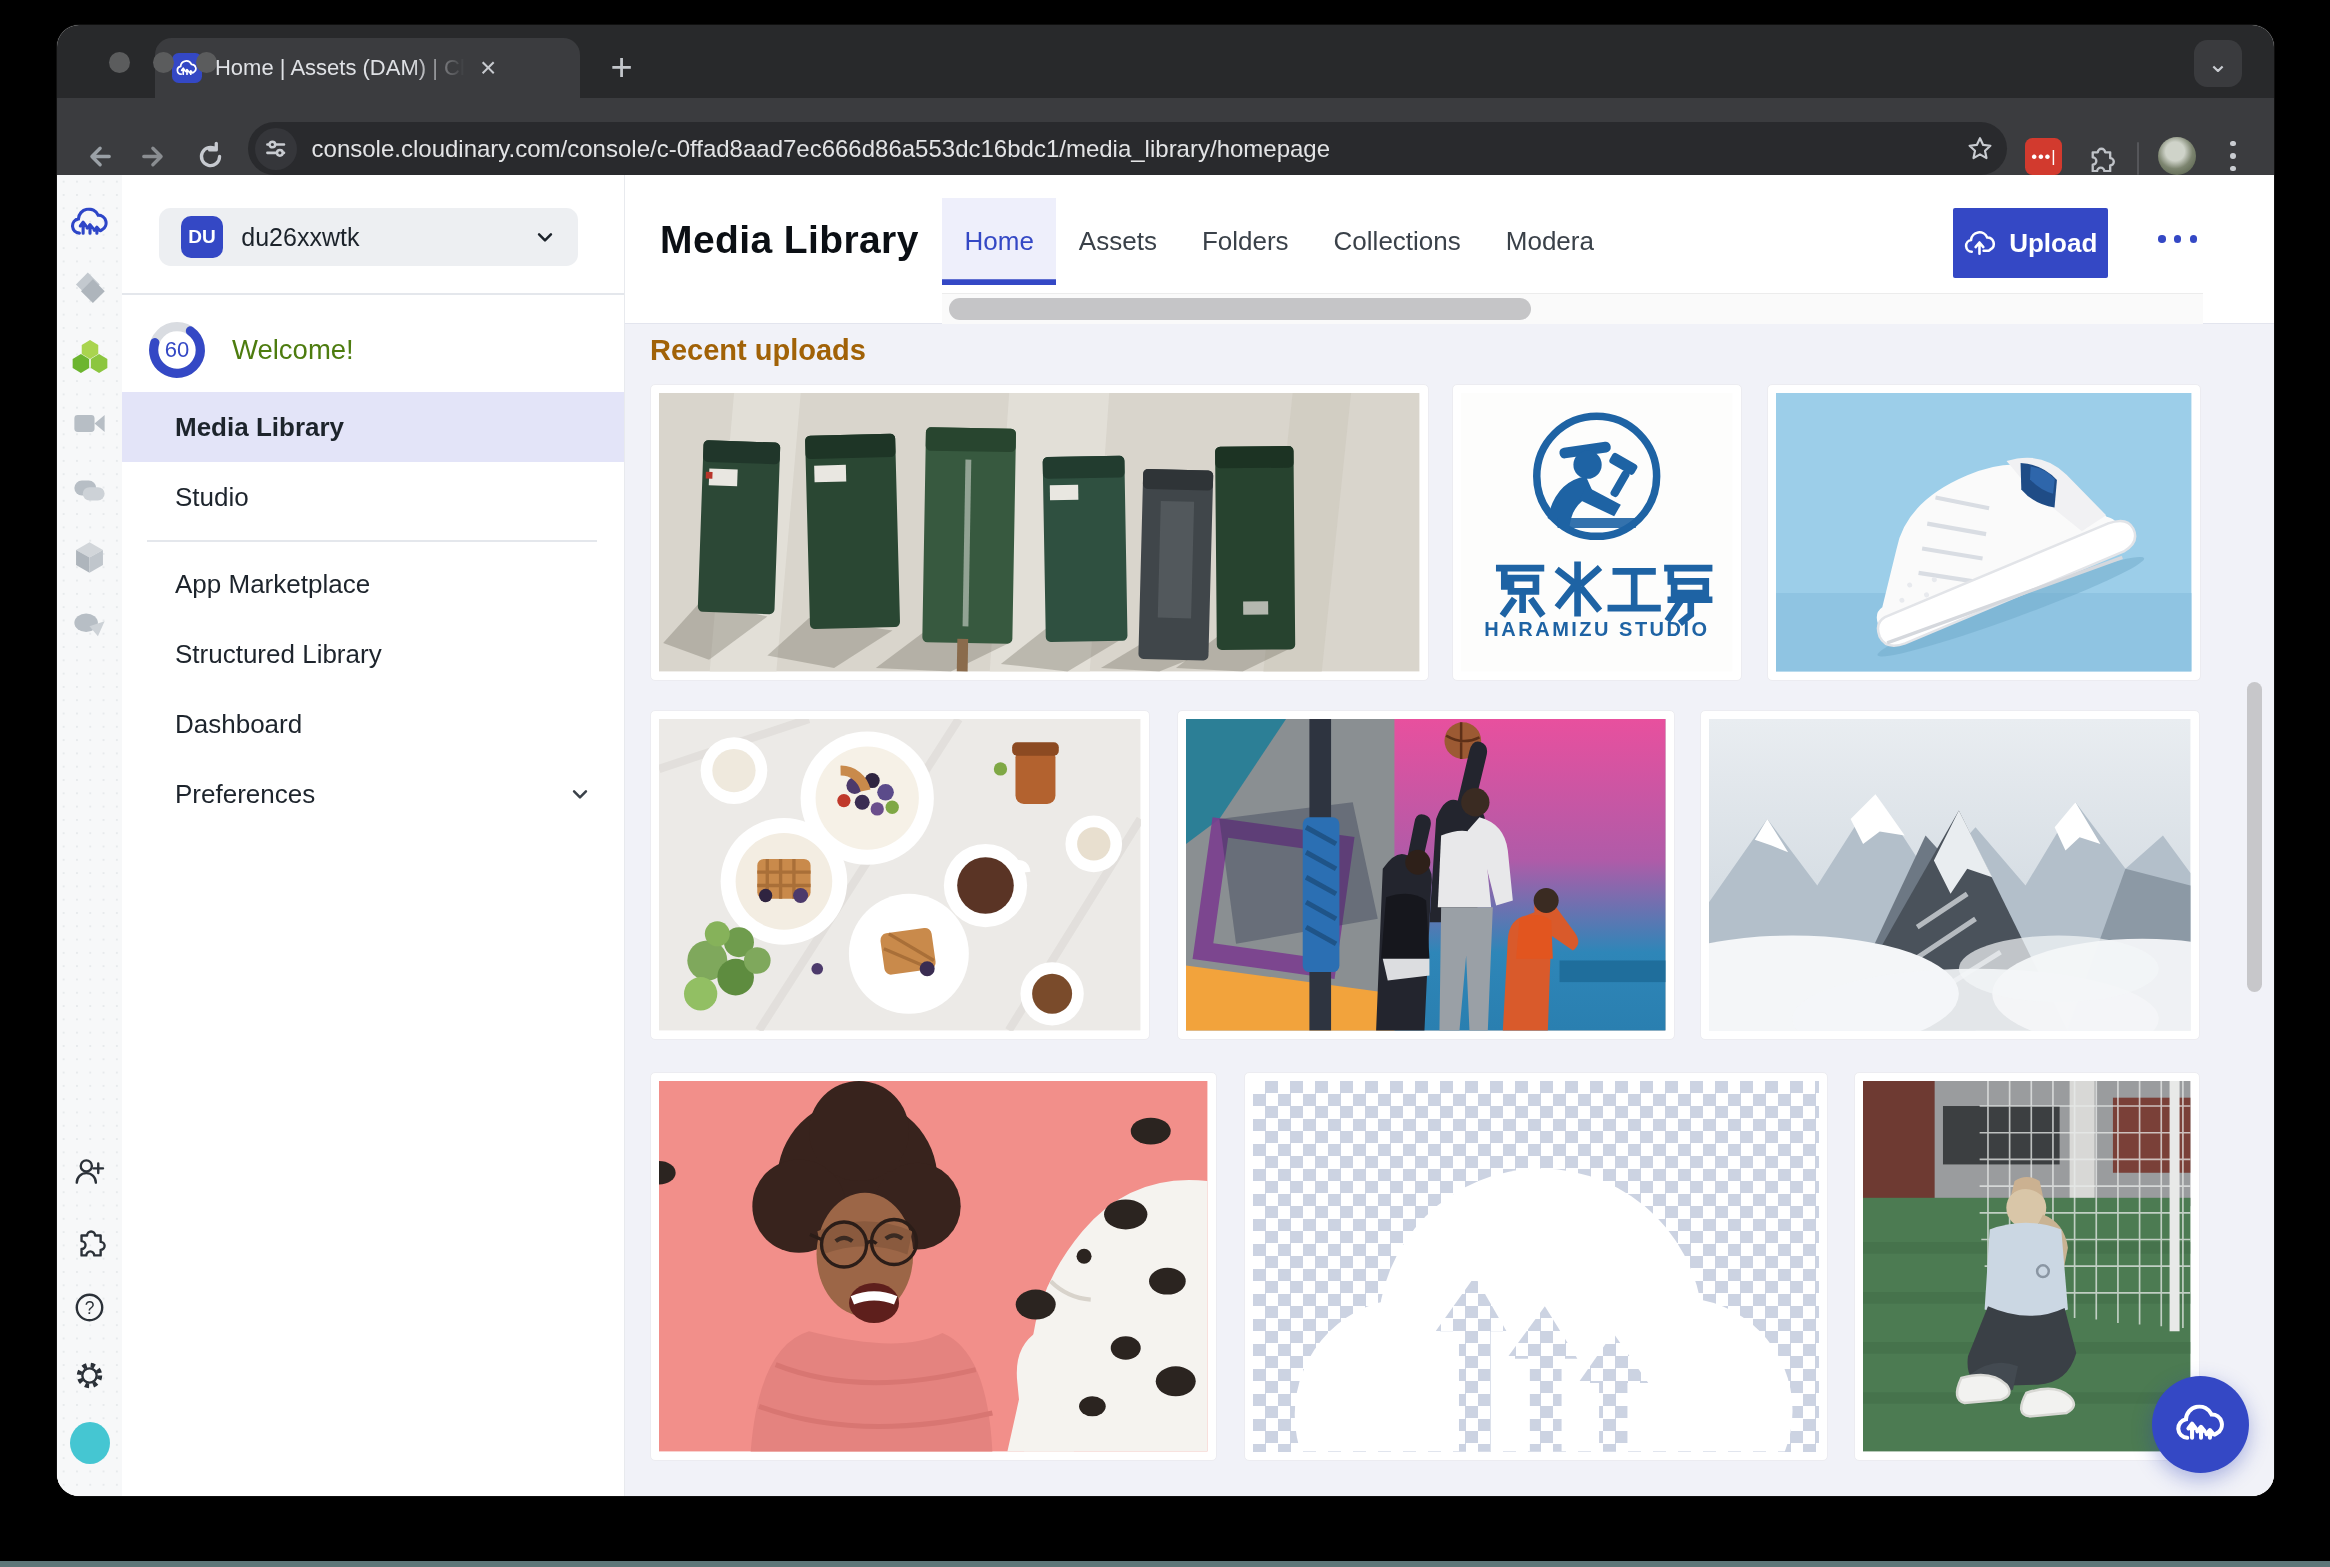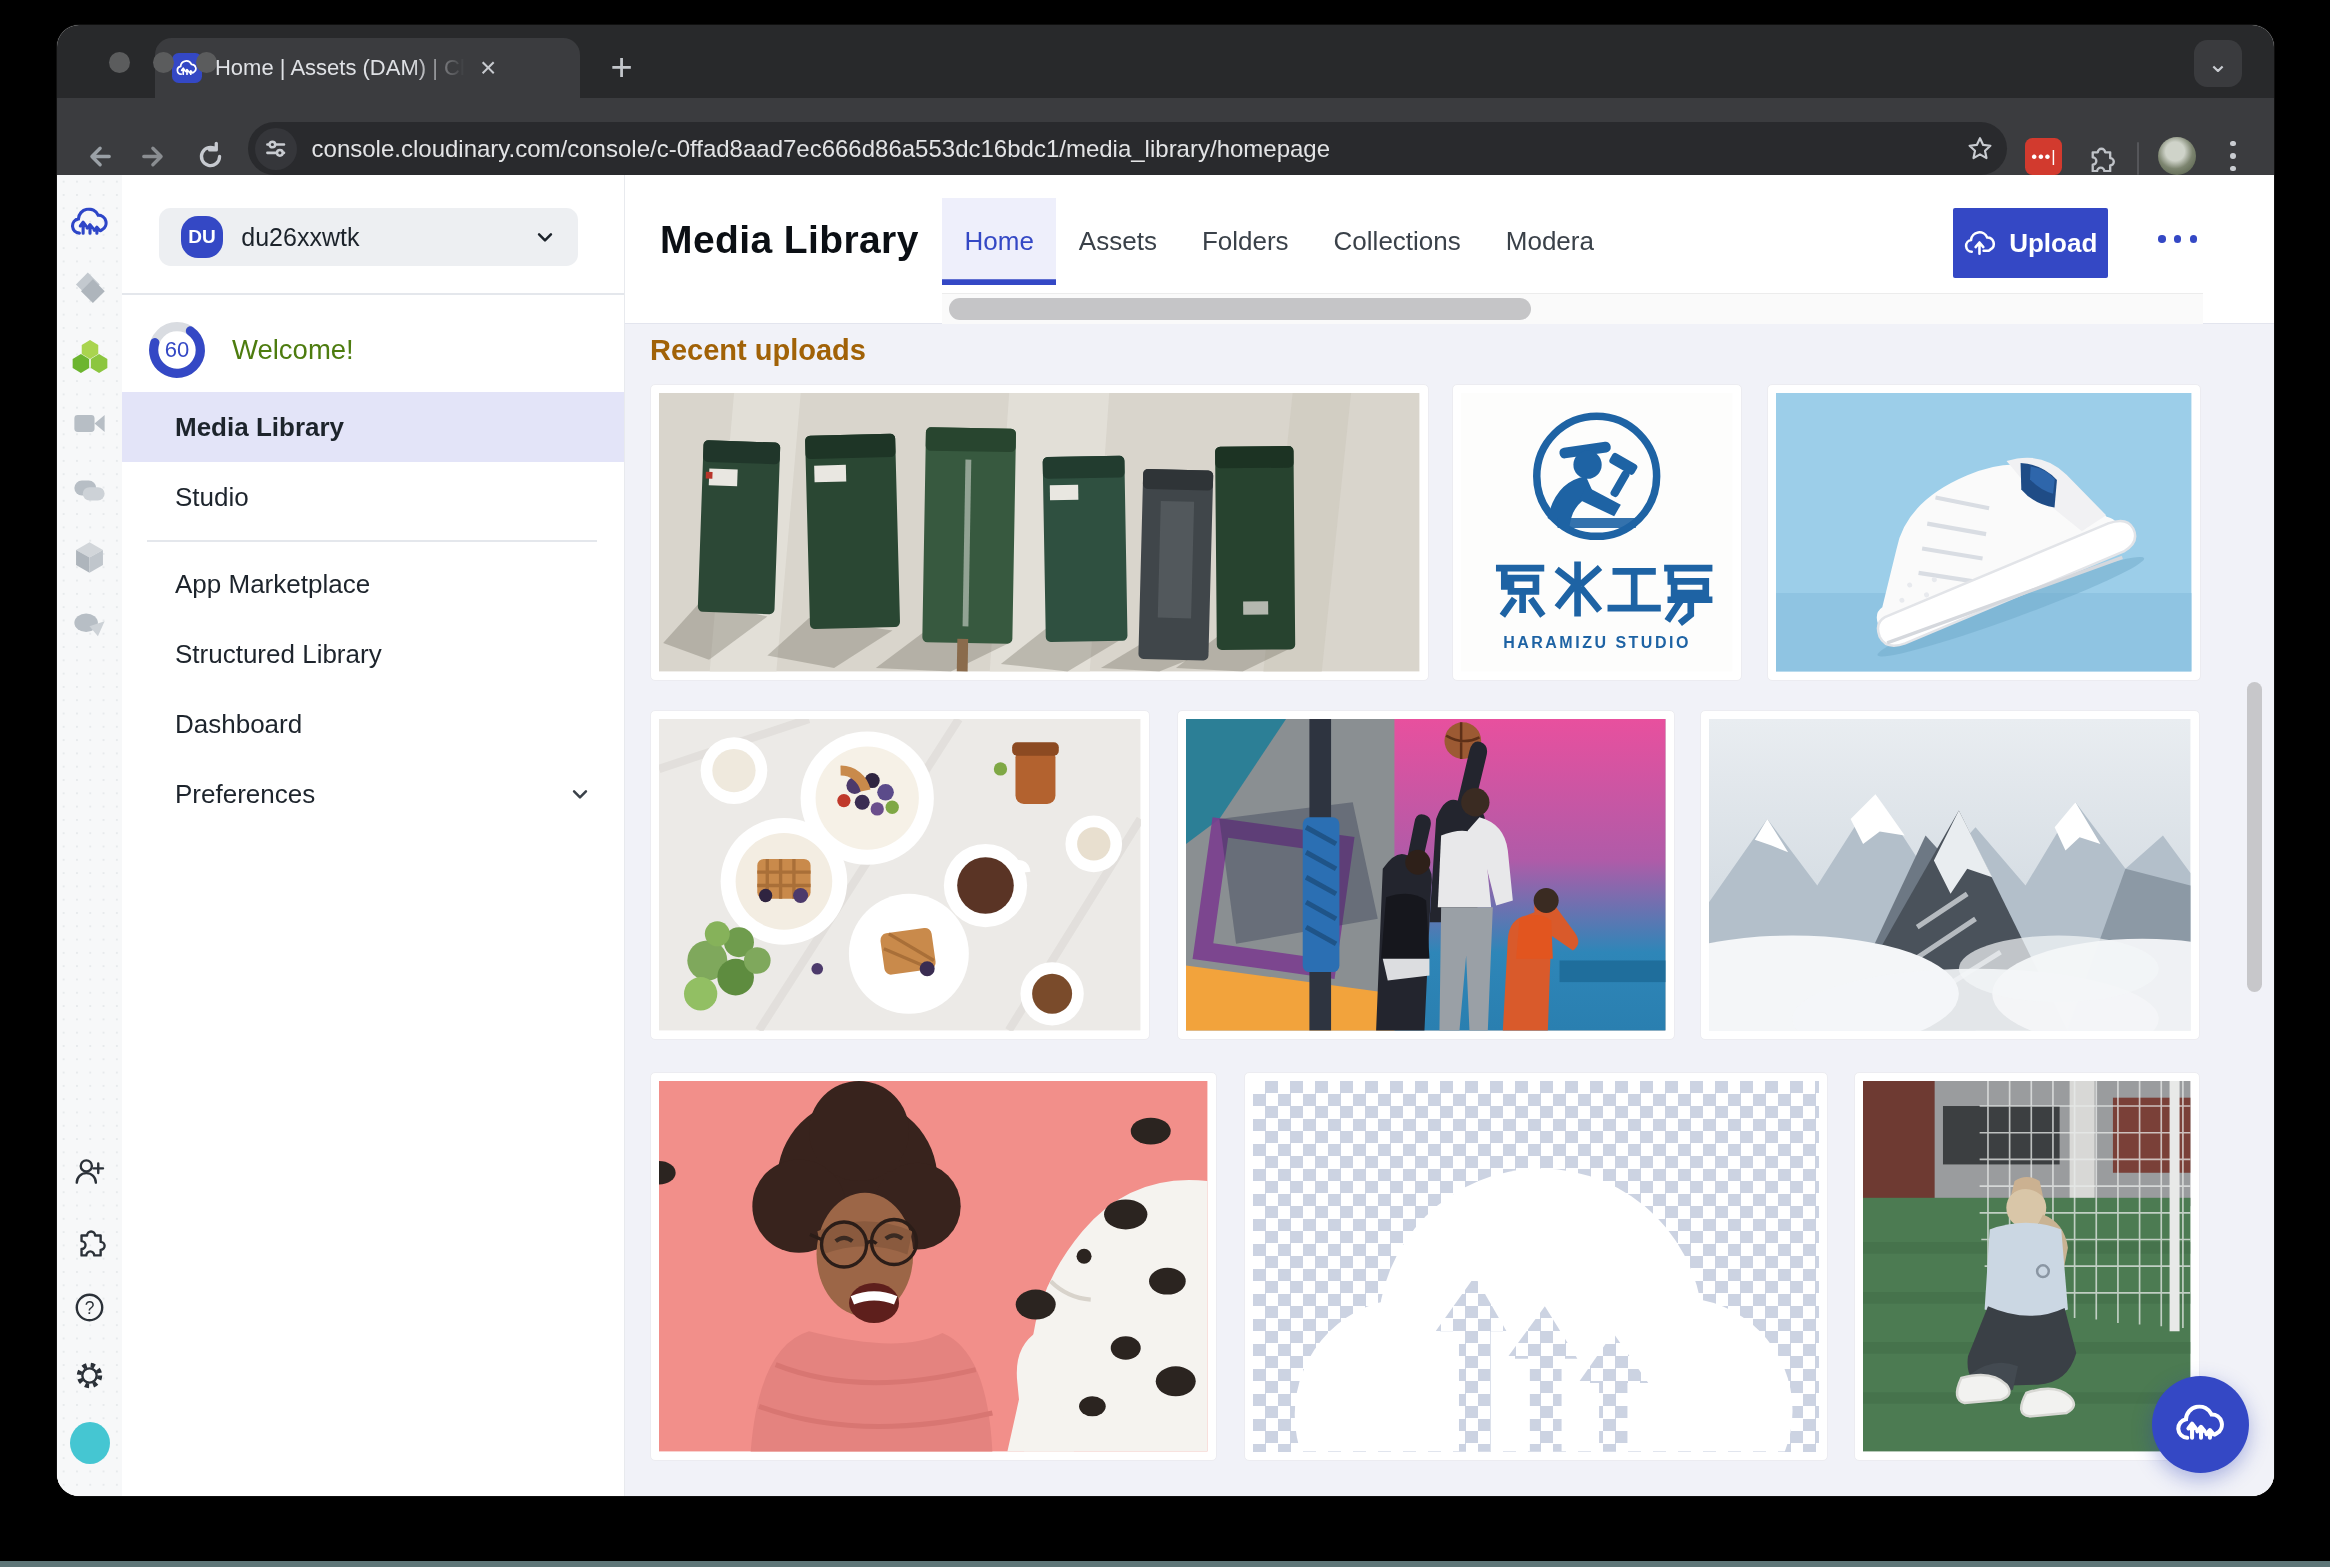--- a/index.html
+++ b/index.html
@@ -34,21 +34,21 @@
   
   #app{position:absolute;left:0;top:150px;right:0;bottom:0;display:flex;background:#fff;}
   #rail{width:65px;background:#f7f8f9;background-image:radial-gradient(#e7eaec 1.2px,transparent 1.3px);
         background-size:13.3px 13.3px;display:flex;flex-direction:column;align-items:center;flex:none;position:relative;}
   .railbtn{width:40px;height:40px;margin-top:27px;display:flex;align-items:center;justify-content:center;}
   .railbot{position:absolute;bottom:0;left:0;width:100%;display:flex;flex-direction:column;align-items:center;}
   .railbot .railbtn{margin:0 0 28px 0;}
   #sidebar{width:502px;background:#fff;border-right:1.7px solid #e8eaee;flex:none;position:relative;}
   .acct{position:absolute;left:37px;top:33px;width:419px;height:58px;background:#edeff2;border-radius:11.7px;
         display:flex;align-items:center;padding:0 22px;gap:18.3px;box-sizing:border-box;}
-  .du{width:42px;height:42px;border-radius:17px;background:#3448C5;color:#fff;font-size:19px;font-weight:bold;
+  .du{width:42px;height:42px;border-radius:10px;background:#3448C5;color:#fff;font-size:19px;font-weight:bold;
         display:flex;align-items:center;justify-content:center;}
   .acctname{font-size:25px;color:#1c232b;flex:1;}
   .sbdivider{position:absolute;left:0;top:118px;width:100%;height:1.7px;background:#e4e7ec;}
   .welcome{position:absolute;left:25px;top:143px;width:450px;height:63px;display:flex;align-items:center;gap:25px;}
   .wtxt{font-size:27.5px;color:#4d7c0f;}
   .navitem{position:absolute;left:0;width:100%;height:70px;display:flex;align-items:center;
            padding:0 33px 0 53px;box-sizing:border-box;font-size:26px;color:#1d242c;}
   .navitem.active{background:#e3e4f8;font-weight:bold;}
   .ndiv{position:absolute;left:25px;top:365px;width:450px;height:1.7px;background:#e4e7ec;}
   #main{flex:1;background:#f1f2f8;position:relative;min-width:0;}
@@ -67,22 +67,22 @@
   .search input::placeholder{color:#8a9097;}
   .upload{position:absolute;left:1328px;top:33px;width:155px;height:70px;background:#3448C5;border-radius:2px;
           color:#fff;display:flex;align-items:center;justify-content:center;gap:12.5px;font-size:26px;font-weight:bold;}
   .hkebab{position:absolute;left:1533px;top:60px;display:flex;gap:8.3px;}
   .hkebab i{width:7.5px;height:7.5px;border-radius:50%;background:#3448C5;}
   .rheading{position:absolute;left:25px;top:159px;font-size:29px;font-weight:bold;color:#a16207;}
   .tile{position:absolute;background:#fff;border:0.8px solid #ececf1;border-radius:5px;padding:8.3px;box-sizing:border-box;}
   .tinner{width:100%;height:100%;overflow:hidden;position:relative;background:#fff;}
   .tinner svg{display:block;width:100%;height:100%;}
   .checker{background:conic-gradient(#ccd3e2 25%,#fff 25% 50%,#ccd3e2 50% 75%,#fff 75%);background-size:25px 25px;}
-  .hstudio{position:absolute;left:0;right:0;bottom:20px;text-align:center;color:#1e63a4;
-           font-size:16px;font-weight:bold;letter-spacing:2.5px;}
+  .hstudio{position:absolute;left:0;right:0;bottom:31px;text-align:center;color:#1e63a4;
+           font-size:20px;font-weight:bold;letter-spacing:2.5px;}
   .vscroll{position:absolute;right:11.7px;top:507px;width:15px;height:310px;background:#c7c7ca;border-radius:7.5px;}
   .fab{position:absolute;right:25px;bottom:23.4px;width:97px;height:97px;border-radius:50%;background:#3448C5;
        display:flex;align-items:center;justify-content:center;box-shadow:0 6.7px 20px rgba(40,60,180,.35);}
   #dock{position:absolute;left:0;bottom:0;width:100%;height:7.5px;background:#5e7678;}
 </style>
 </head>
 <body>
 
 <svg width="0" height="0" style="position:absolute">
   <defs>

